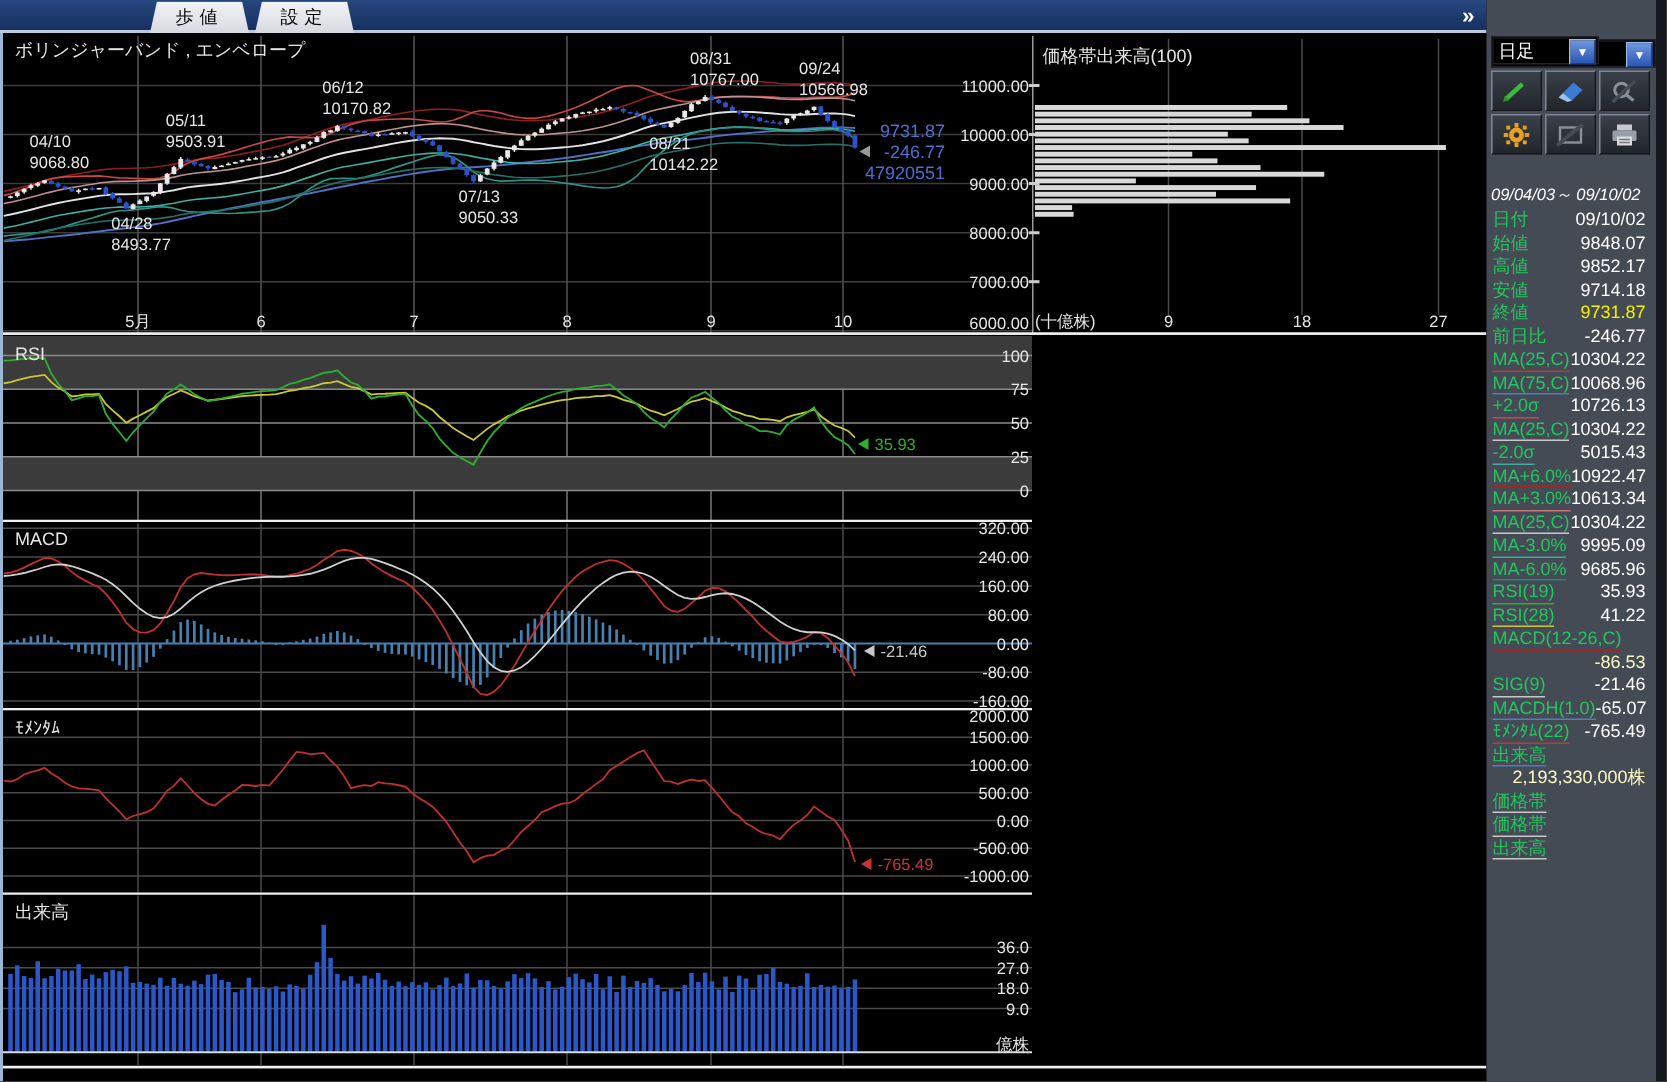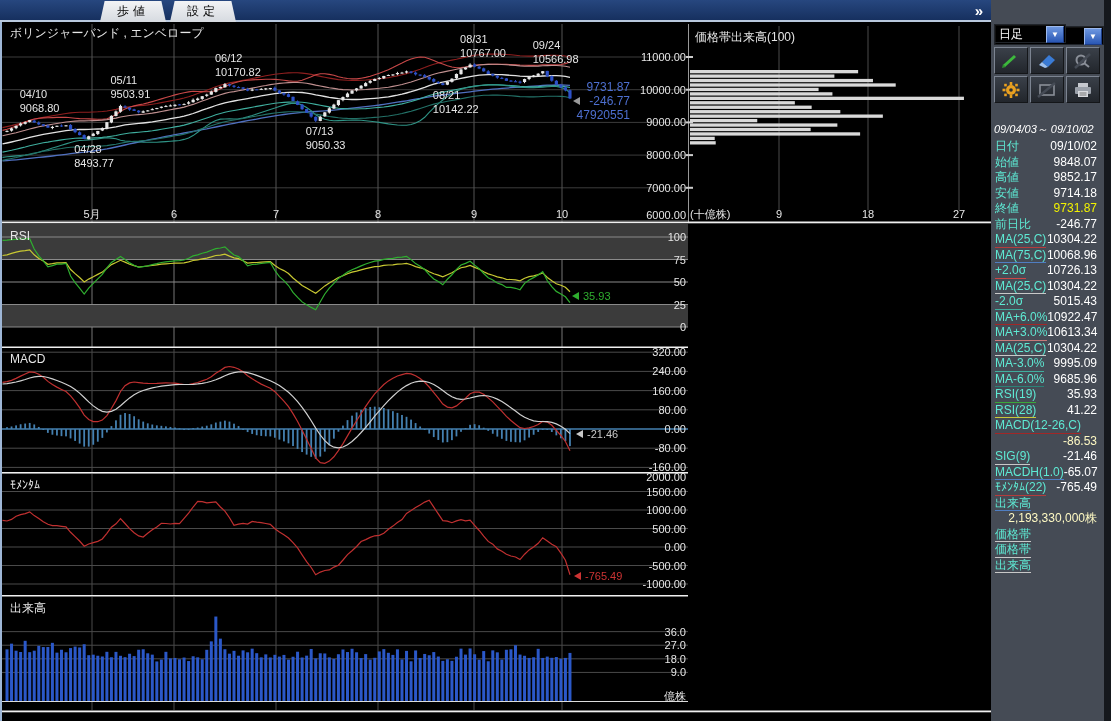--- a/index.html
+++ b/index.html
@@ -22,21 +22,21 @@
   .select{position:absolute;background:#000;color:#fff;font-size:12px;height:19px;line-height:19px;
           border:1px solid #20242a;box-shadow:inset 1px 1px 0 #111;padding-left:4px;box-sizing:border-box;}
   .dd-btn{position:absolute;right:1px;top:1px;width:16px;height:15px;text-align:center;line-height:15px;font-size:8px;color:#fff;
           background:linear-gradient(#6d97e0,#2a57b4);border:1px solid #1d3d86;border-top-color:#9db9ec;border-left-color:#9db9ec;}
   .toolbtn{position:absolute;width:34px;height:27px;background:linear-gradient(#3a4049,#22262c);
            border:1px solid #141619;border-top-color:#7c8491;border-left-color:#7c8491;box-sizing:border-box;
            display:flex;align-items:center;justify-content:center;}
   .daterange{position:absolute;left:3px;top:122px;width:112px;font-size:11px;color:#fff;white-space:nowrap;font-style:italic;}
   .ind-table{position:absolute;left:4px;top:139px;width:102px;font-size:12px;}
   .irow{display:flex;line-height:15.5px;height:15.5px;white-space:nowrap;}
-  .irow .lab{color:#5eead4;}
+  .irow .lab{color:#22c55e;}
   .irow .val{margin-left:auto;color:#fff;}
   .vline{line-height:15.5px;height:15.5px;text-align:right;color:#fef9c3;}
   svg text{font-family:"Liberation Sans","DejaVu Sans",sans-serif;}
 </style>
 </head>
 <body>
 
 <div class="window">
 
   <div class="tabbar">

